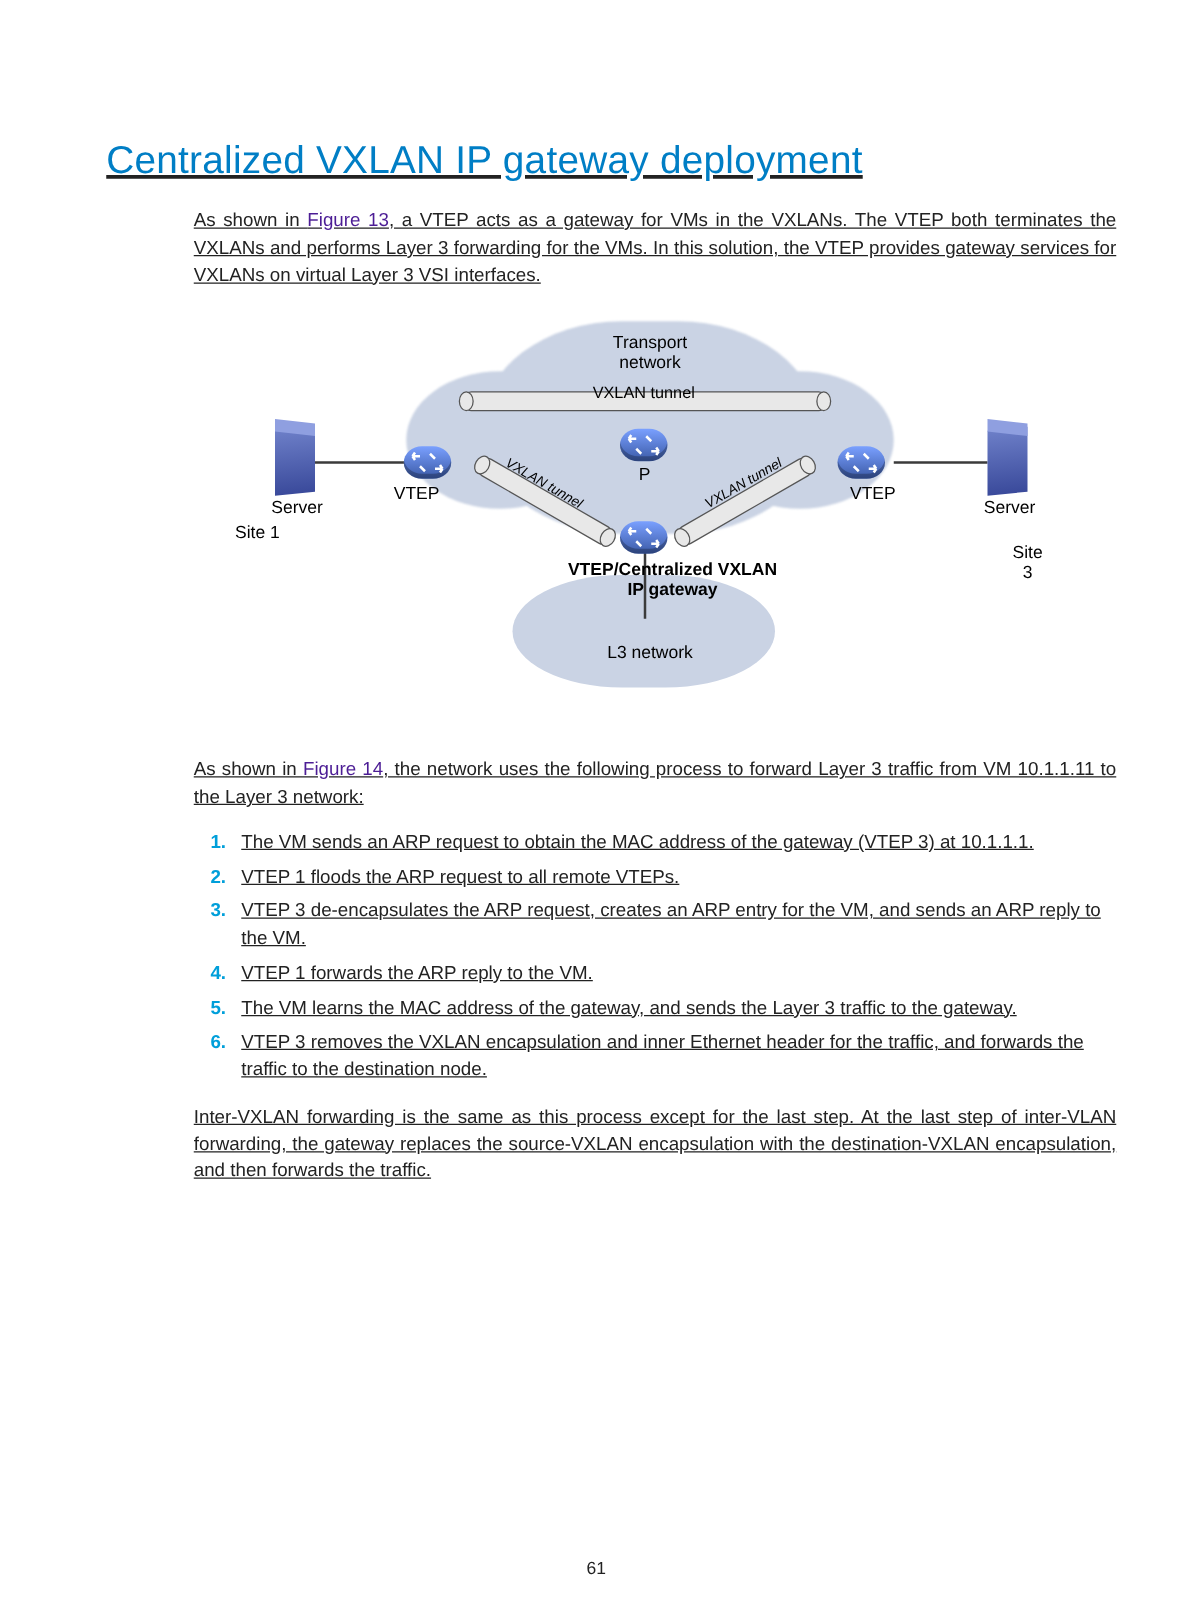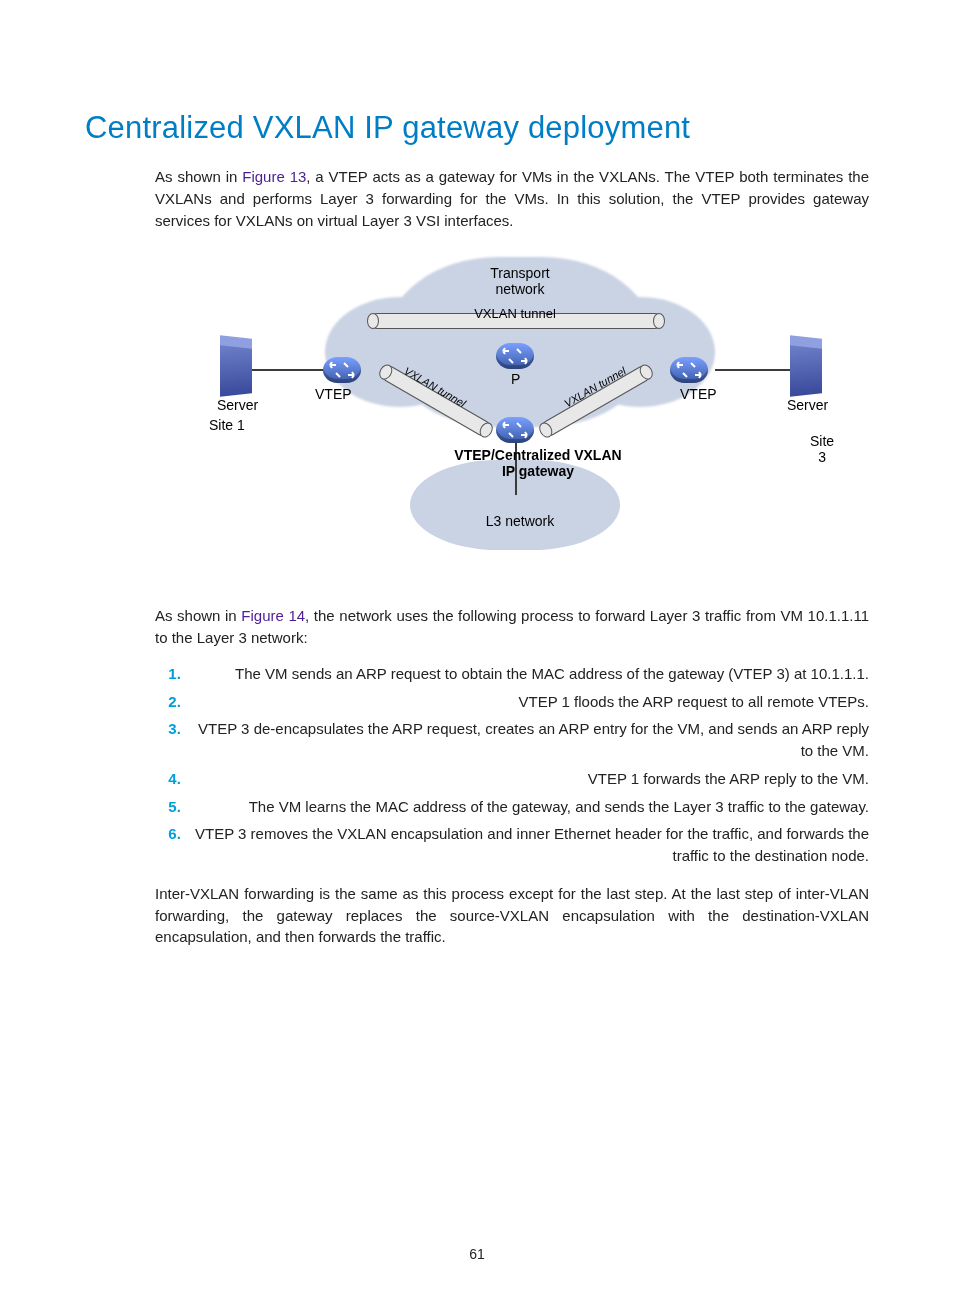--- a/index.html
+++ b/index.html
@@ -6,21 +6,22 @@
     font-family: "Segoe UI", "Futura", Arial, sans-serif;
     background: #fff;
     margin: 0;
     width: 954px;
     height: 1296px;
     position: relative;
     color: #222;
     font-size: 15px;
   }
   .page {
-    padding: 110px 85px 0 85px;
+    padding: 110px 61px 0 85px;
+    text-decoration: underline;
   }
   h1 {
     font-weight: 300;
     font-size: 31px;
     color: #007ec5;
     margin: 0 0 20px 0;
     letter-spacing: 0.2px;
   }
   .body-text {
     margin-left: 70px;
@@ -78,21 +79,21 @@
     border:1px solid #555; border-radius:7px;
   }
   .tunnel:before, .tunnel:after {
     content:""; position:absolute; top:-1px; width:10px; height:14px;
     border:1px solid #555; border-radius:50%; background:#e8e8e8;
   }
   .tunnel:before{ left:-4px; }
   .tunnel:after { right:-4px; }
   .wire { position:absolute; background:#3b3b3b; height:2px; }
   .wirev { position:absolute; background:#3b3b3b; width:2px; }
-  ol.steps { margin:4px 0 16px 70px; padding-left:30px;text-align:right; }
+  ol.steps { margin:4px 0 16px 70px; padding-left:30px; }
   ol.steps li { margin:6px 0; line-height:1.45; padding-left:8px;}
   ol.steps li::marker { color:#009fda; font-weight:bold; }
   .pagenum { position:absolute; bottom:34px; left:0; right:0; text-align:center; font-size:14px; }
 </style>
 </head>
 <body>
 
 <div class="page">
   <h1>Centralized VXLAN IP gateway deployment</h1>
 
@@ -150,21 +151,21 @@
 
     <div class="label" style="left:330px; top:20px; width:70px;">Transport network</div>
     <div class="label" style="left:300px; top:61px; width:120px; font-size:13px;">VXLAN tunnel</div>
     <div class="label" style="left:225px; top:136px; width:110px; transform:rotate(30deg); font-size:11px; font-style:italic;">VXLAN tunnel</div>
     <div class="label" style="left:385px; top:136px; width:110px; transform:rotate(-30deg); font-size:11px; font-style:italic;">VXLAN tunnel</div>
     <div class="label" style="left:160px; top:141px;">VTEP</div>
     <div class="label" style="left:525px; top:141px;">VTEP</div>
     <div class="label" style="left:356px; top:126px;">P</div>
     <div class="label" style="left:62px; top:152px;">Server</div>
     <div class="label" style="left:632px; top:152px;">Server</div>
-    <div class="label" style="left:54px; top:172px;">Site 1</div>
+    <div class="label" style="left:33px; top:172px;">Site 1</div>
     <div class="label" style="left:655px; top:188px;">Site 3</div>
     <div class="label bold" style="left:282px; top:202px; width:170px;margin-left:16px;">VTEP/Centralized VXLAN IP gateway</div>
     <div class="label" style="left:330px; top:268px; width:70px;">L3 network</div>
   </div>
 
   <div class="body-text">
     <p>
       <span>As shown in </span><span class="link">Figure 14</span><span>, the network uses the following process to forward Layer 3 traffic from VM 10.1.1.11 to the Layer 3 network:</span>
     </p>
   </div>

